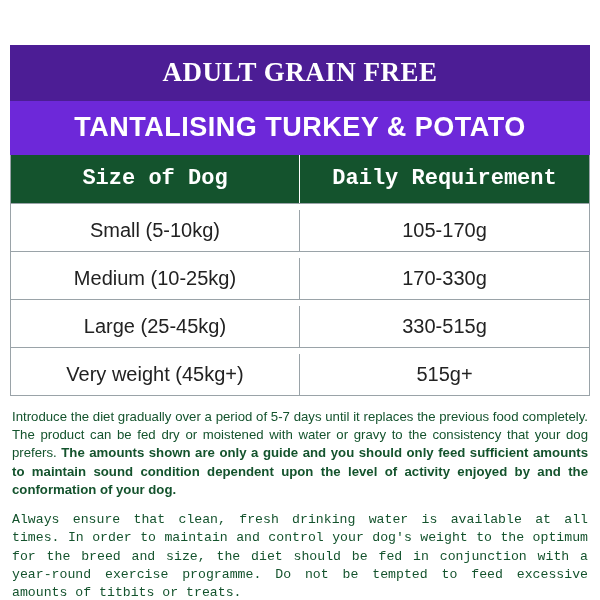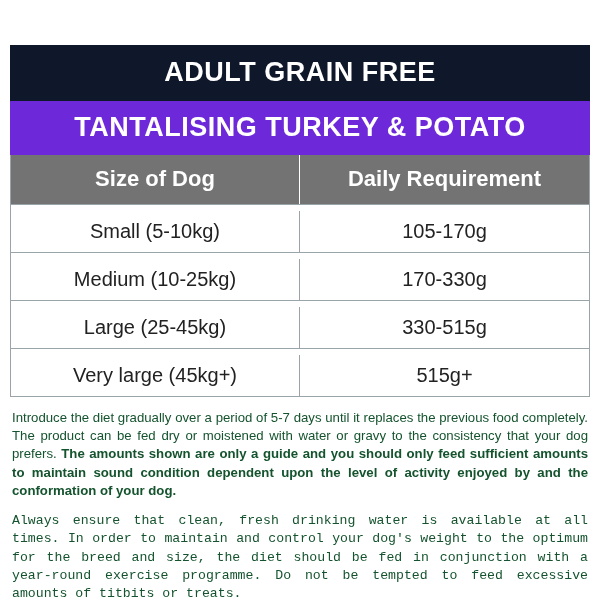--- a/index.html
+++ b/index.html
@@ -23,42 +23,44 @@
     flex-direction: column;
   }
   .banner {
     text-align: center;
     font-weight: bold;
     letter-spacing: 0.5px;
     color: #ffffff;
     box-sizing: border-box;
   }
   .banner-top {
-    background: #0f172a;
+    background: #4c1d95;
     font-size: 27px;
     padding: 12px 6px 13px 6px;
+    font-family: Liberation Serif, serif;
   }
   .banner-sub {
     background: #6d28d9;
     font-size: 27px;
     padding: 11px 6px 12px 6px;
   }
   .table {
     border-left: 1px solid #9aa3a8;
     border-right: 1px solid #9aa3a8;
     border-bottom: 1px solid #9aa3a8;
     box-sizing: border-box;
   }
   .row {
     display: flex;
     box-sizing: border-box;
   }
   .row.header-row {
-    background: #737373;
+    background: #14532d;
     color: #ffffff;
+    font-family: Liberation Mono, monospace;
   }
   .row.body-row {
     background: #ffffff;
     border-top: 1px solid #9aa3a8;
   }
   .cell {
     box-sizing: border-box;
     text-align: center;
     padding: 9px 6px;
     font-size: 20px;
@@ -118,21 +120,21 @@
     </div>
     <div class="row body-row">
       <div class="cell left">Medium (10-25kg)</div>
       <div class="cell right">170-330g</div>
     </div>
     <div class="row body-row">
       <div class="cell left">Large (25-45kg)</div>
       <div class="cell right">330-515g</div>
     </div>
     <div class="row body-row">
-      <div class="cell left">Very large (45kg+)</div>
+      <div class="cell left">Very weight (45kg+)</div>
       <div class="cell right">515g+</div>
     </div>
   </div>
 
   <div class="notes">
     <p class="note"><span>Introduce the diet gradually over a period of 5-7 days until it replaces the previous food completely. The product can be fed dry or moistened with water or gravy to the consistency that your dog prefers. </span><b>The amounts shown are only a guide and you should only feed sufficient amounts to maintain sound condition dependent upon the level of activity enjoyed by and the conformation of your dog.</b></p>
     <p class="note">Always ensure that clean, fresh drinking water is available at all times. In order to maintain and control your dog's weight to the optimum for the breed and size, the diet should be fed in conjunction with a year-round exercise programme. Do not be tempted to feed excessive amounts of titbits or treats.</p>
   </div>
 
 </div>

